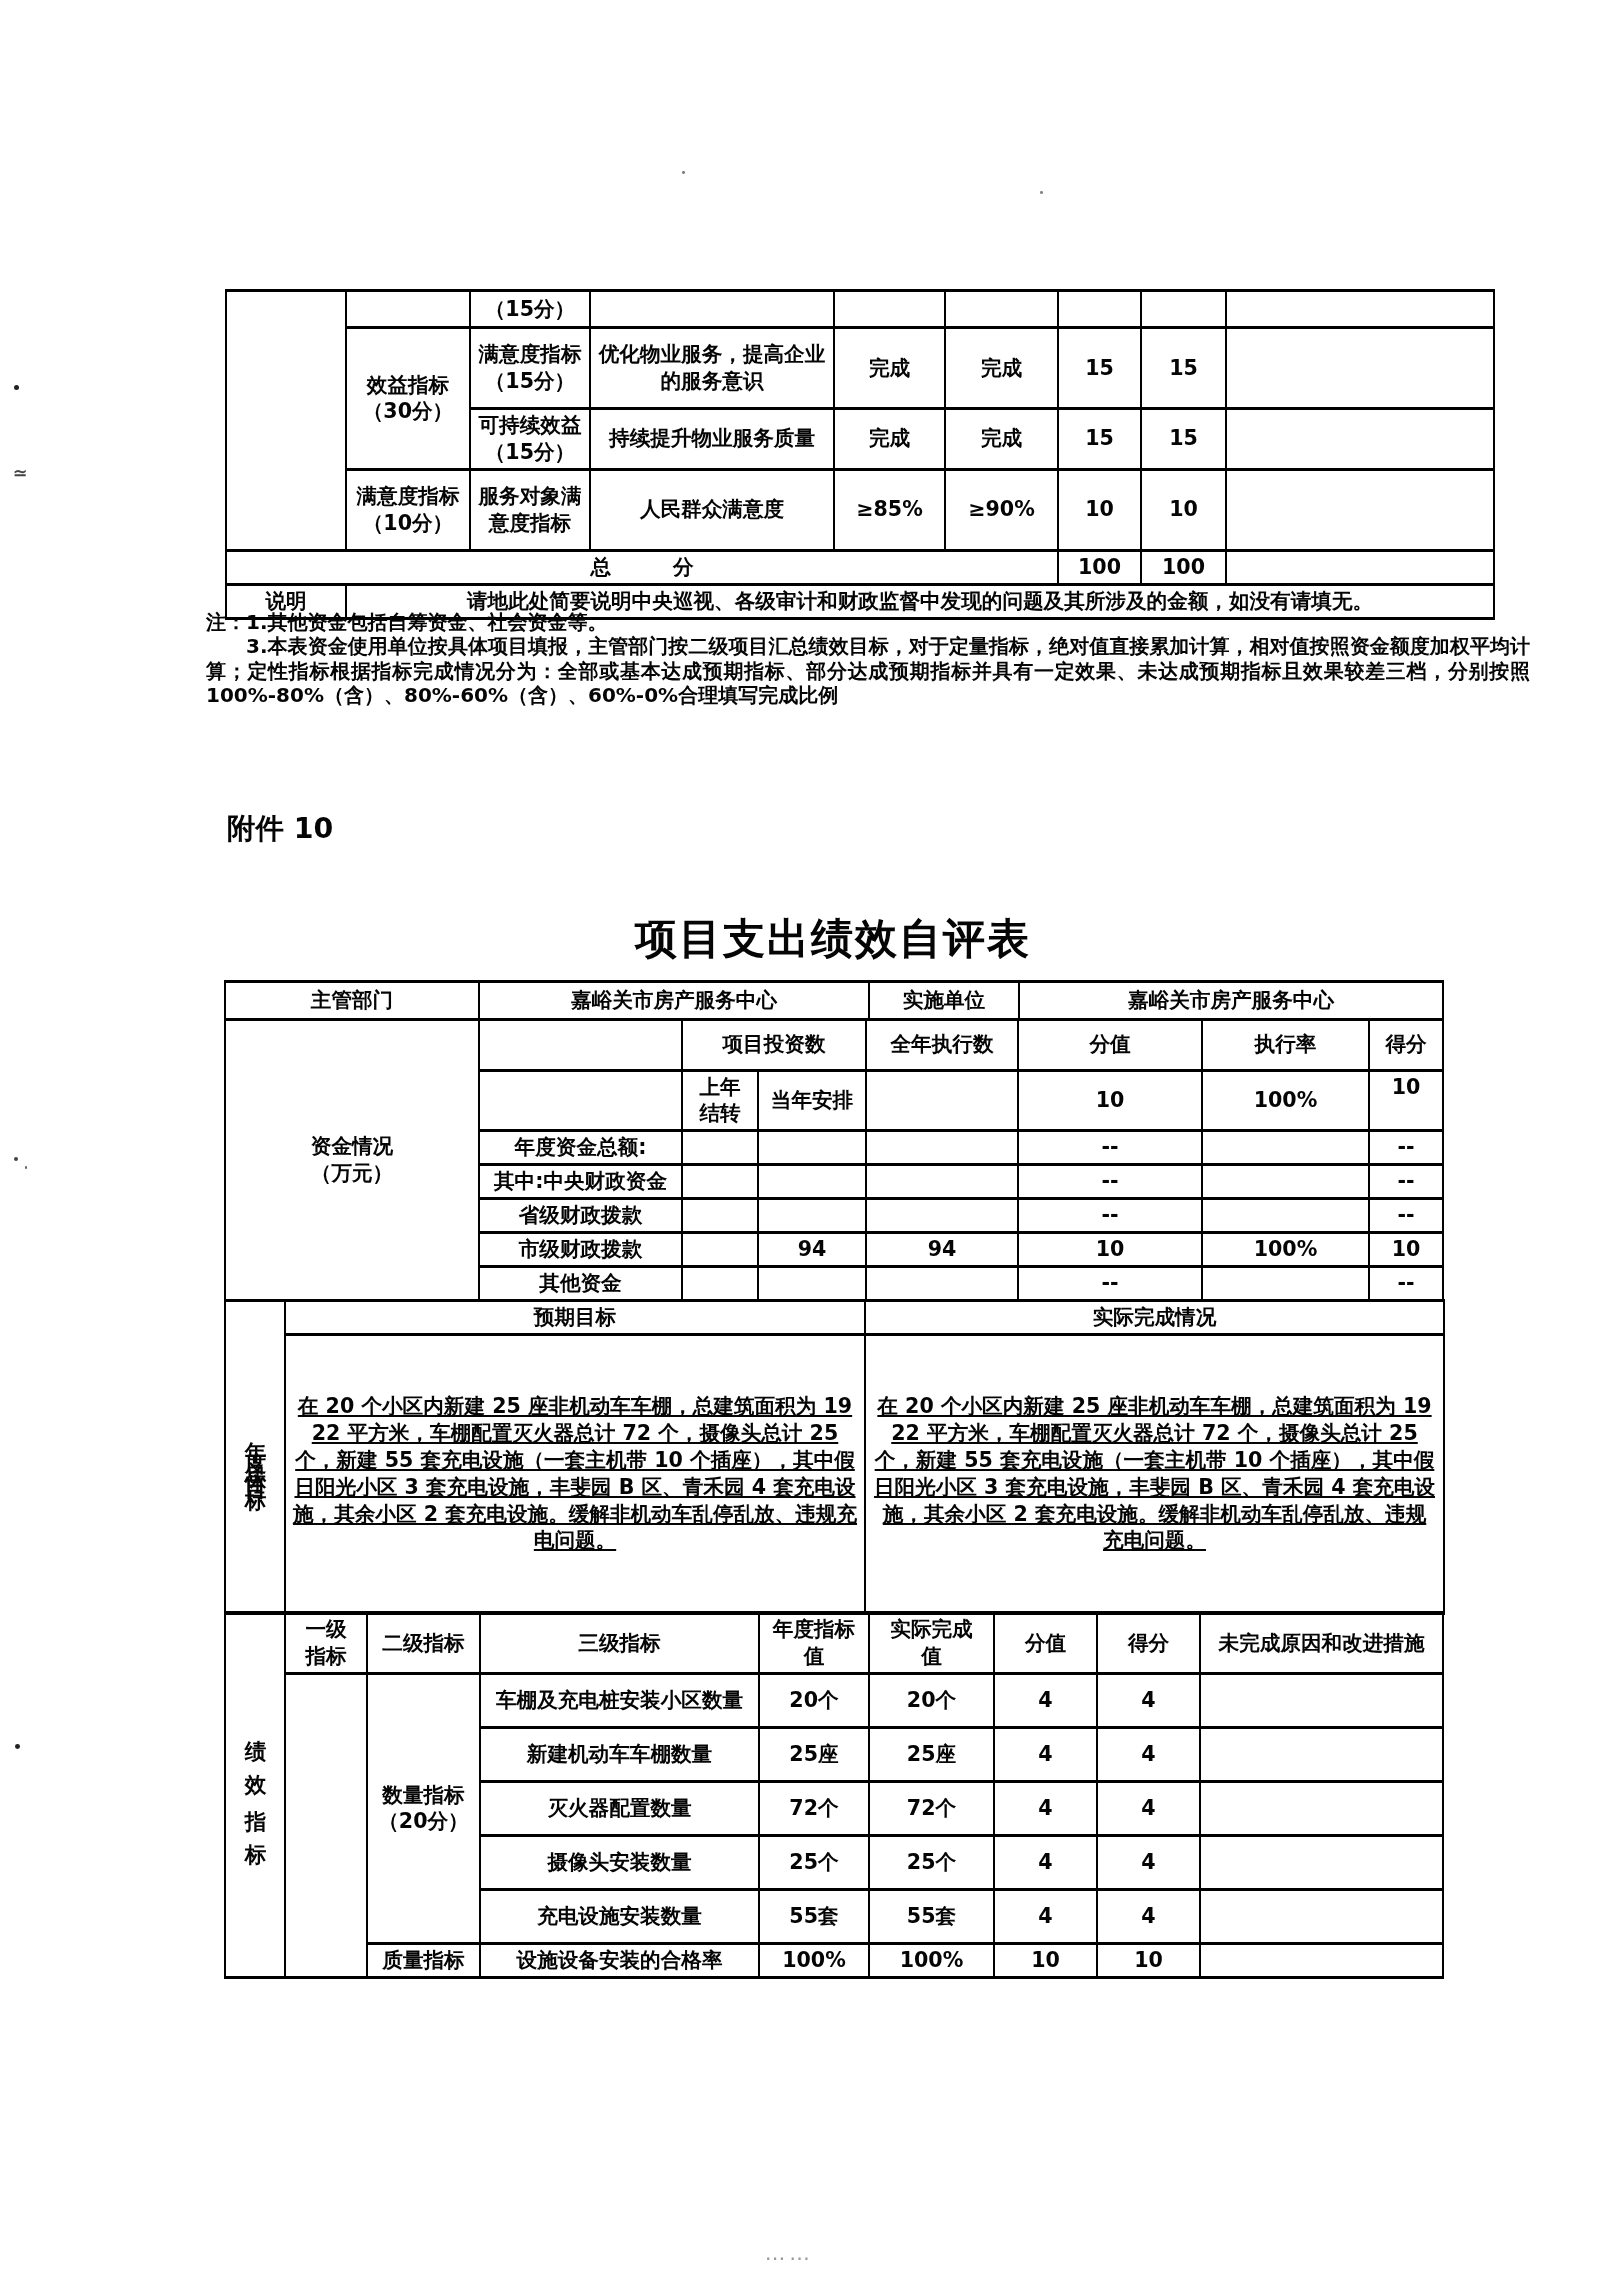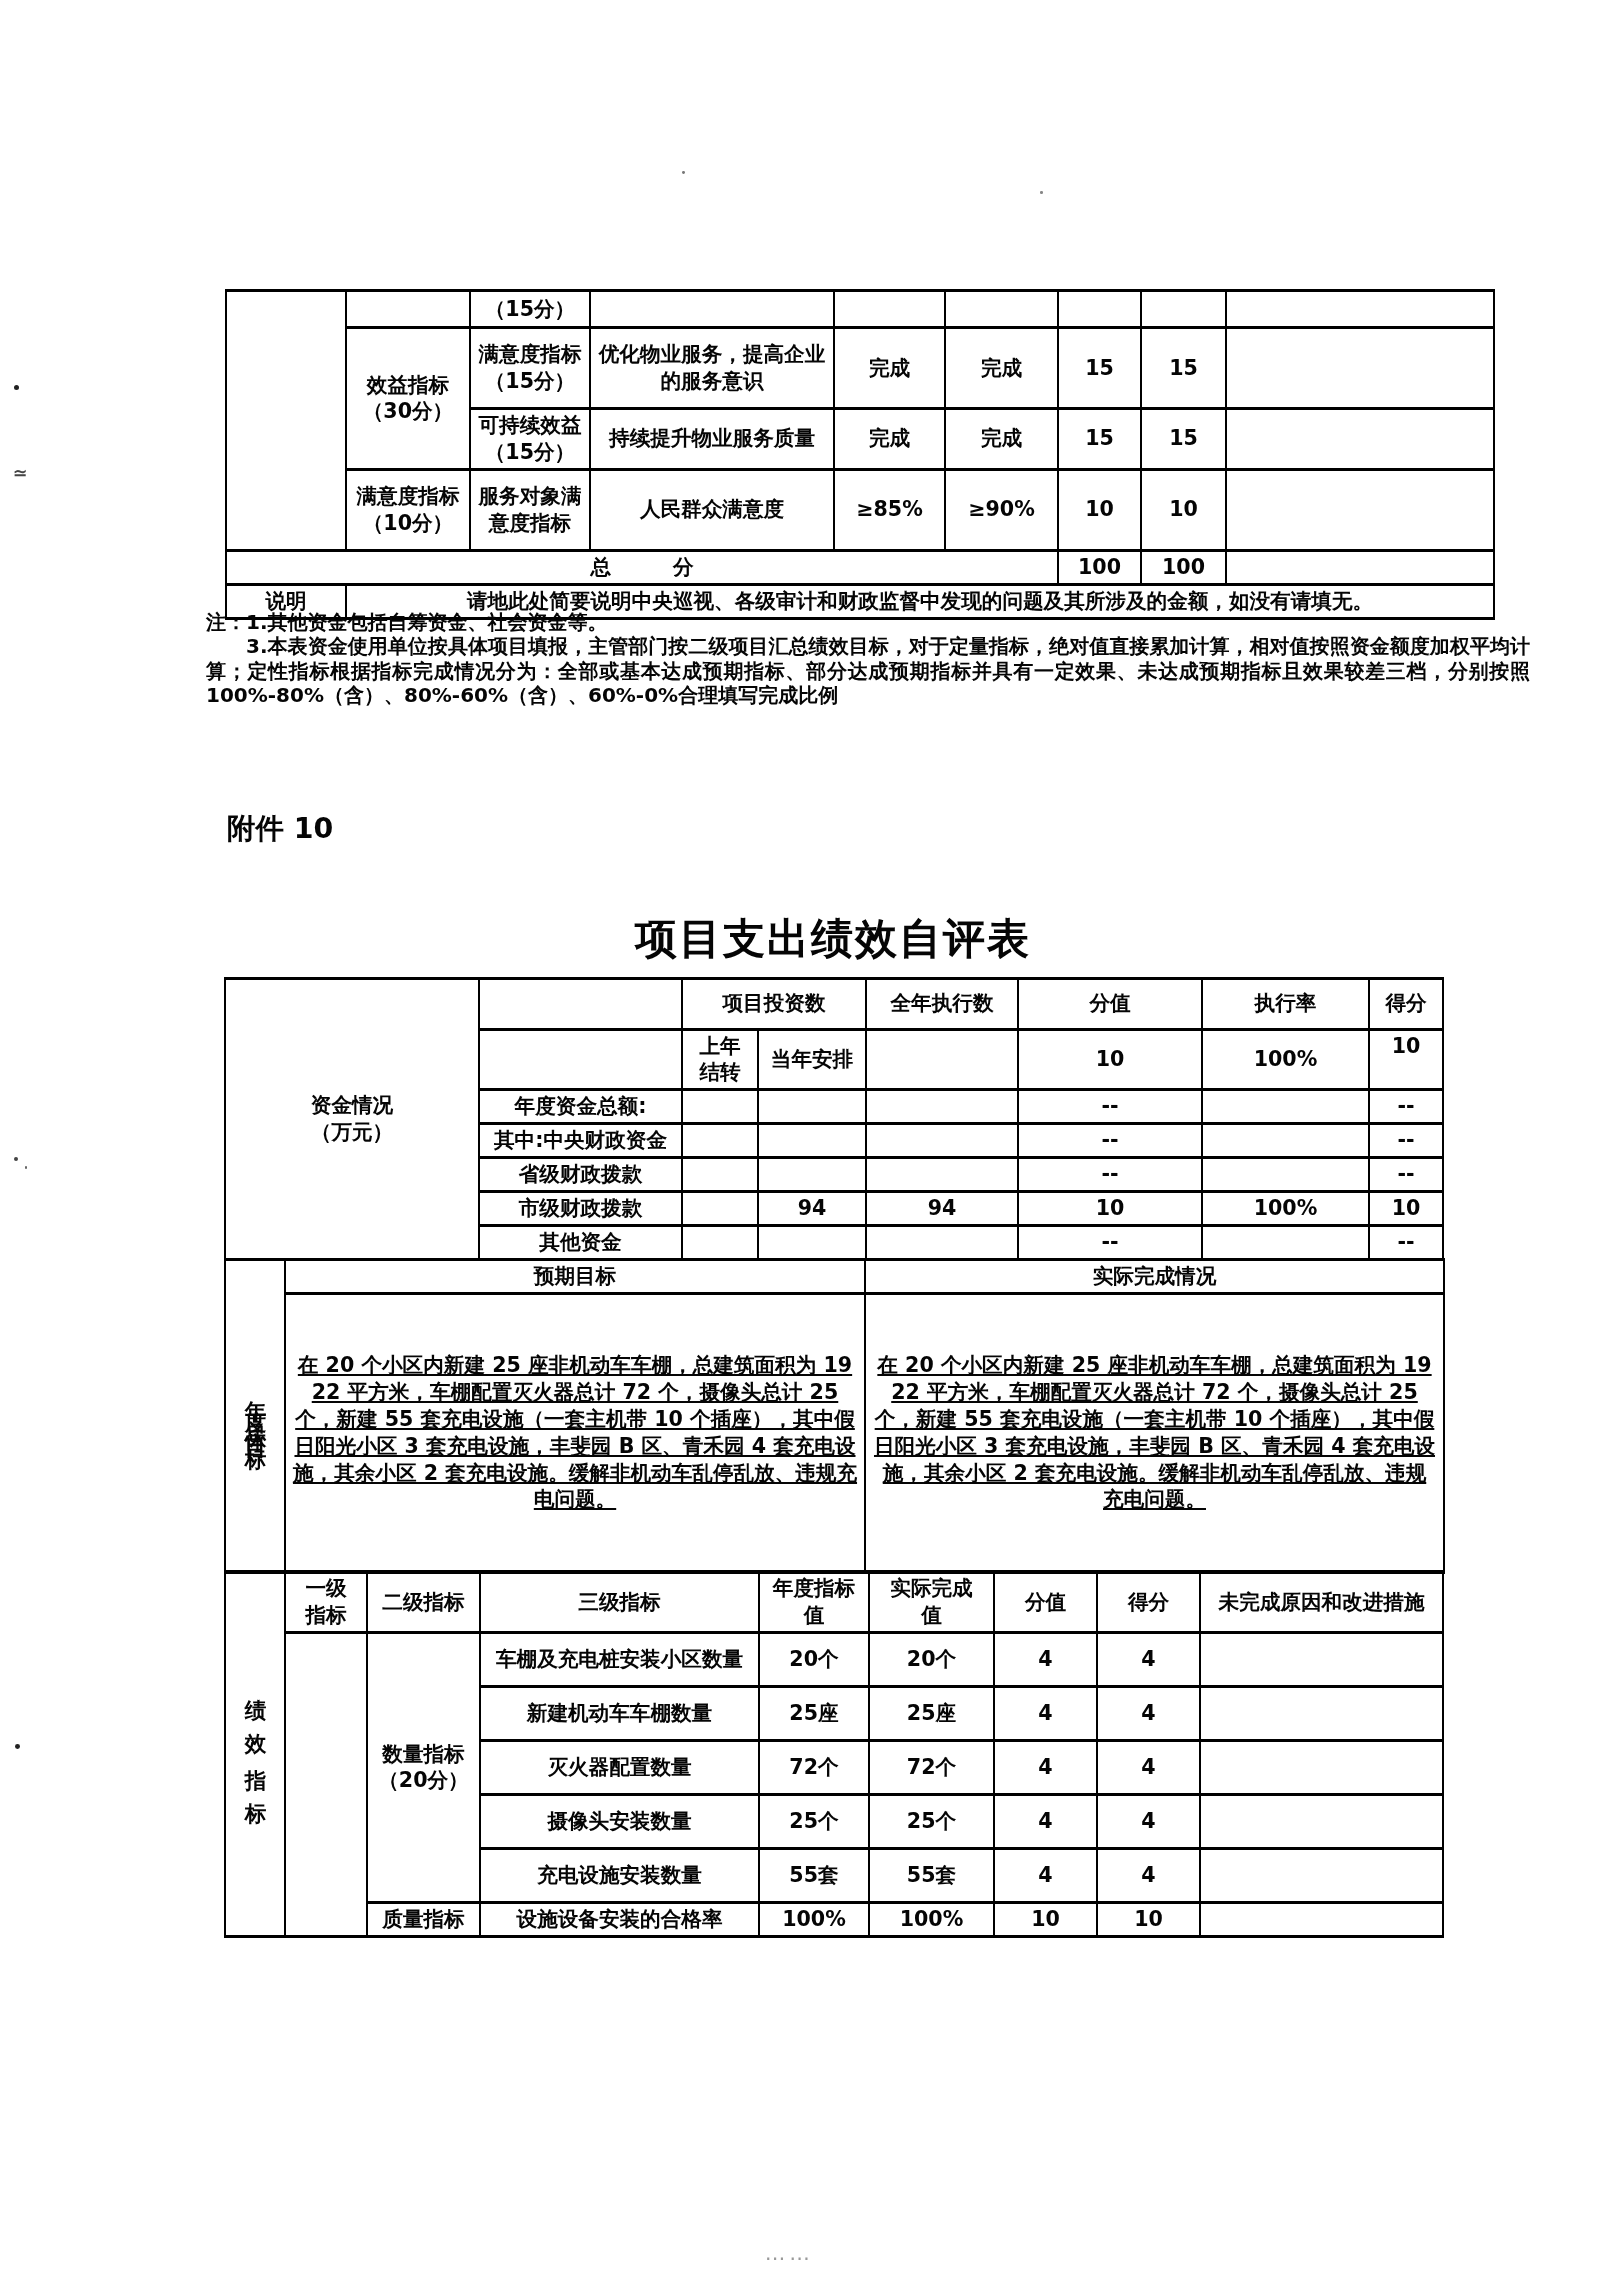--- a/index.html
+++ b/index.html
@@ -132,20 +132,26 @@
   <div class="bottomwrap">
 
     <table class="doc t1">
       <colgroup>
         <col style="width:254px">
           <col style="width:390px">
           <col style="width:150px">
           <col style="width:424px">
       </colgroup>
       <tbody>
+      <tr style="height:38px">
+        <th>主管部门</th>
+        <td class="left">嘉峪关市房产服务中心</td>
+        <th>实施单位</th>
+        <td class="left">嘉峪关市房产服务中心</td>
+      </tr>
     </tbody>
       </table>
 
     <table class="doc t2">
       <colgroup>
         <col style="width:254px">
           <col style="width:203px">
           <col style="width:76px">
           <col style="width:108px">
         <col style="width:152px">

